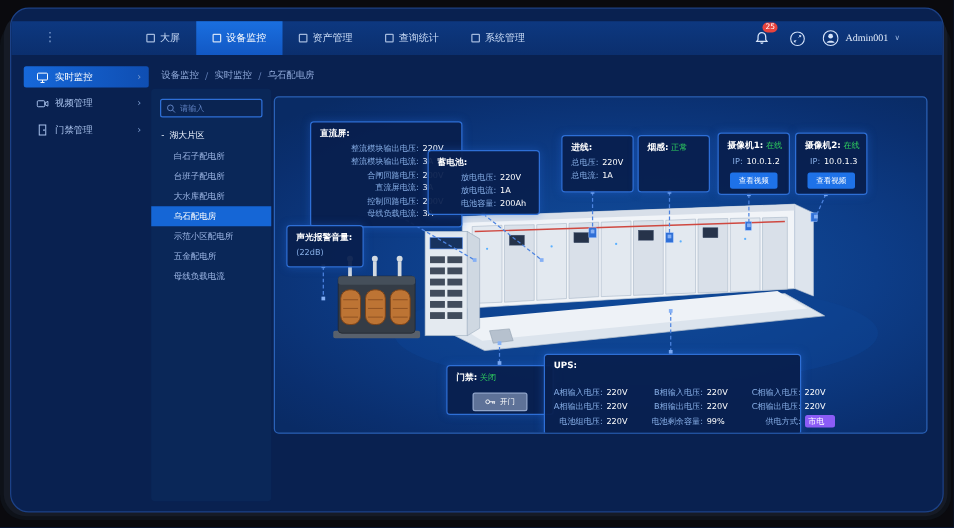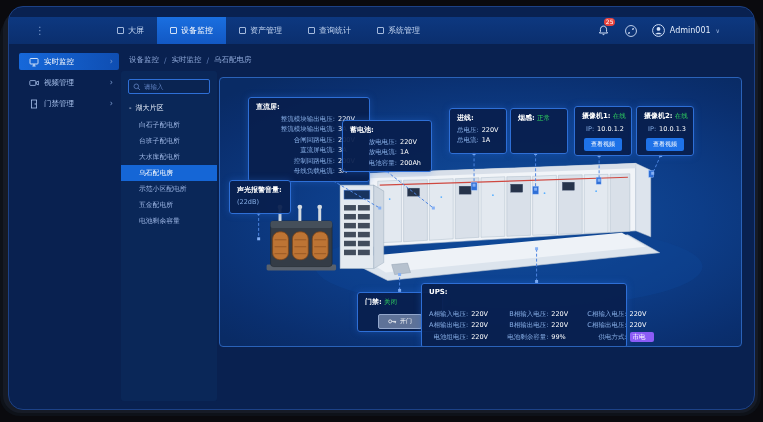--- a/index.html
+++ b/index.html
@@ -14,21 +14,21 @@
   .topbar { position:absolute; left:0; right:0; top:10px; height:27px; background:linear-gradient(180deg,#0d3880,#0b2f6e); display:flex; align-items:center; }
   .drag { margin-left:26px; color:#7f9ed0; font-size:10px; line-height:10px; letter-spacing:-1px; cursor:grab; }
   .tabs { display:flex; margin-left:60px; height:100%; }
   .tab { display:flex; align-items:center; gap:4px; padding:4px 13px; font-size:8px; color:#c9dbf6; cursor:pointer; white-space:nowrap; }
   .tab.active { background:linear-gradient(180deg,#1a6fe0,#1258c4); color:#fff; }
   .tab-ic { width:7px; height:7px; border:1px solid currentColor; border-radius:1px; opacity:.8; flex:none; }
   .tb-right { margin-left:auto; display:flex; align-items:center; gap:13px; margin-right:34px; }
   .icbtn { position:relative; width:15px; height:15px; display:flex; align-items:center; justify-content:center; cursor:pointer; }
   .nbadge { position:absolute; top:-5px; left:8px; background:#e8433d; color:#fff; font-size:6px; line-height:8px; padding:0 2px; border-radius:4px; }
   .userbox { display:flex; align-items:center; gap:5px; cursor:pointer; }
-  .uname { font-size:8px; color:#e2ecfb; }
+  .uname { font-size:8px; color:#e2ecfb;font-family:Liberation Serif, serif; }
   .caret { font-size:6px; color:#9ab4de; }
 
   
   .sidebar { position:absolute; left:10px; top:46px; width:100px; }
   .side-item { height:17px; display:flex; align-items:center; gap:5px; padding:0 6px 0 10px; font-size:7.5px; color:#a9c2ec; margin-bottom:4px; cursor:pointer; }
   .side-item.active { background:linear-gradient(90deg,#1668da,#0f4eb2); color:#fff; border-radius:2px; }
   .side-ic { flex:none; display:flex; }
   .side-chev { margin-left:auto; font-size:8px; color:#7e9ed2; }
 
   
@@ -58,21 +58,21 @@
   .v { min-width:24px; color:#fff; }
   .green { color:#2fd05f; }
   .co-dc   { left:28px;  top:19px;  width:122px; }
   .co-batt { left:122px; top:42px;  width:90px; height:52px; z-index:3; }
   .co-in   { left:229px; top:30px;  width:58px; height:46px; }
   .co-smoke{ left:290px; top:30px;  width:58px; height:46px; }
   .co-cam1 { left:354px; top:28px;  width:58px; height:50px; }
   .co-cam2 { left:416px; top:28px;  width:58px; height:50px; }
   .co-alarm{ left:9px;   top:102px; width:62px; height:34px; }
   .co-door { left:137px; top:214px; width:86px; height:40px; }
-  .co-ups  { left:201px; top:205px; width:206px; min-height:52px; }
+  .co-ups  { left:215px; top:205px; width:206px; min-height:52px; }
   .btn { display:block; margin:3px auto 0; background:#1e72e8; color:#fff; border:none; border-radius:2px; font-size:6px; padding:2px 7px; cursor:pointer; font-family:inherit; }
   .btn-door { background:#5e7298; border:1px solid #93a7cc; display:flex; align-items:center; gap:3px; margin:4px auto 0; padding:2px 9px; }
   .ups-grid { display:grid; grid-template-columns:auto auto auto; column-gap:12px; row-gap:1px; margin-top:13px; }
   .badge-mode { background:#8b5cf6; border-radius:2px; padding:0 3px; color:#fff; }
 </style>
 </head>
 <body>
 
 <div class="shellB"></div>
 <div class="shellA"></div>
@@ -180,21 +180,21 @@
     <div class="tree-root">
       <span>-</span>
       <span>湖大片区</span>
     </div>
     <div class="tree-item">白石子配电所</div>
     <div class="tree-item">台班子配电所</div>
     <div class="tree-item">大水库配电所</div>
     <div class="tree-item selected">乌石配电房</div>
     <div class="tree-item">示范小区配电所</div>
     <div class="tree-item">五金配电所</div>
-    <div class="tree-item">电池剩余容量</div>
+    <div class="tree-item">母线负载电流</div>
   </div>
 
   <div class="canvas">
 
     <svg class="scene" viewBox="0 0 523 270">
       <ellipse cx="290" cy="190" rx="195" ry="42" fill="#0e4494" opacity="0.45"></ellipse>
       <g>
         <polygon points="128,184 410,158 442,176 168,204" fill="#dce4ed" stroke="#b7c3d1" stroke-width="0.6"></polygon>
         <polygon points="140,180 404,156 428,170 166,196" fill="#eef2f7"></polygon>
       </g>

